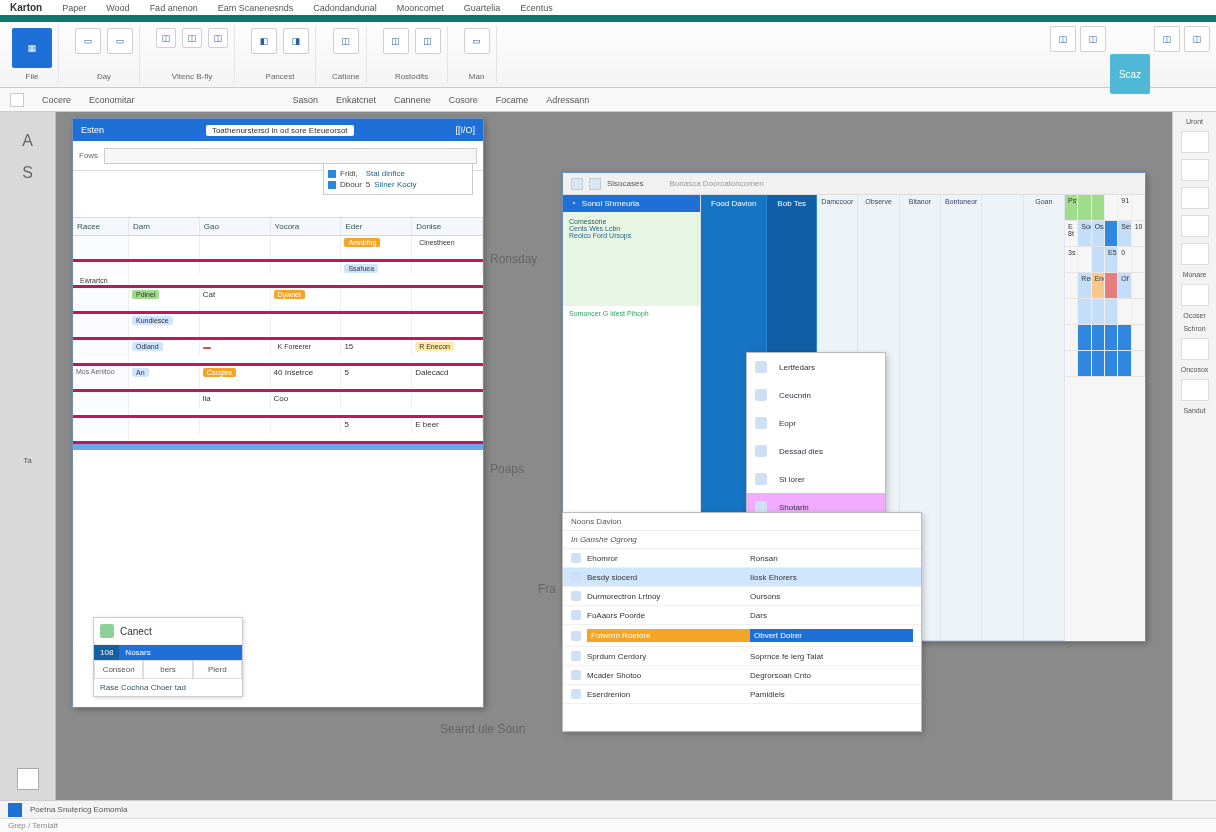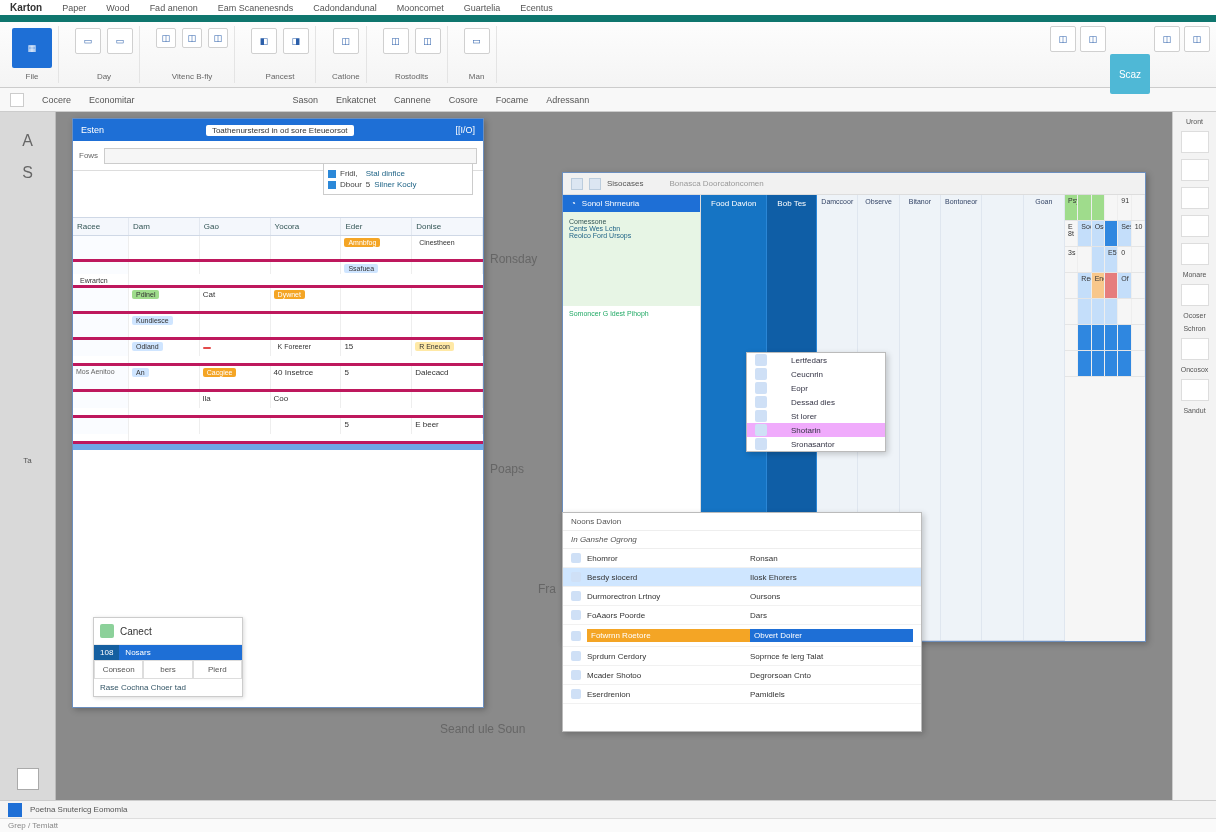--- a/index.html
+++ b/index.html
@@ -88,21 +88,21 @@
 .wr-grid { flex:1; overflow:hidden; }
 .wr-grow { display:grid; grid-template-columns:repeat(6,1fr); height:26px; border-bottom:1px solid #e5e5e5; }
 .wr-grow div { border-right:1px solid #eee; font-size:7px; padding:2px 3px; overflow:hidden; }
 .cell-bl { background:#2f87e0; color:#fff; }
 .cell-lb { background:#c4defa; }
 .cell-gr { background:#9fdc8c; }
 .cell-or { background:#f8c78b; }
 .cell-rd { background:#e67d7d; }
 
 .flymenu { position:absolute; left:746px; top:240px; width:140px; background:#fff; border:1px solid #bbb; box-shadow:2px 2px 6px rgba(0,0,0,.2); }
-.flymenu .mi { display:flex; align-items:center; gap:24px; padding:1px 8px; font-size:8px; color:#334;text-align:right; }
+.flymenu .mi { display:flex; align-items:center; gap:12px; padding:8px 8px; font-size:8px; color:#334;text-align:right; }
 .flymenu .mi:hover,.flymenu .mi.sel { background:#f0abfc; }
 .flymenu .mi .mic { width:12px; height:12px; background:#cfe0f6; border-radius:2px; }
 
 .listwin { position:absolute; left:562px; top:400px; width:360px; height:220px; background:#fff; border:1px solid #bbb; box-shadow:2px 2px 6px rgba(0,0,0,.2); }
 .listwin .lh { font-size:8px; color:#555; padding:4px 8px; border-bottom:1px solid #eee; }
 .listwin .lrow { display:grid; grid-template-columns:16px 1fr 1fr; align-items:center; padding:4px 8px; font-size:8px; border-bottom:1px solid #f1f1f1; }
 .listwin .lrow .lic { width:10px; height:10px; background:#cfe0f6; border-radius:2px; }
 .listwin .lrow.sel1 { background:#cfe6ff; }
 .listwin .lrow.sel2 > :nth-child(2){ background:#f4a525; color:#fff; padding:2px 4px; }
 .listwin .lrow.sel2 > :nth-child(3){ background:#1e6fd6; color:#fff; padding:2px 4px; }

